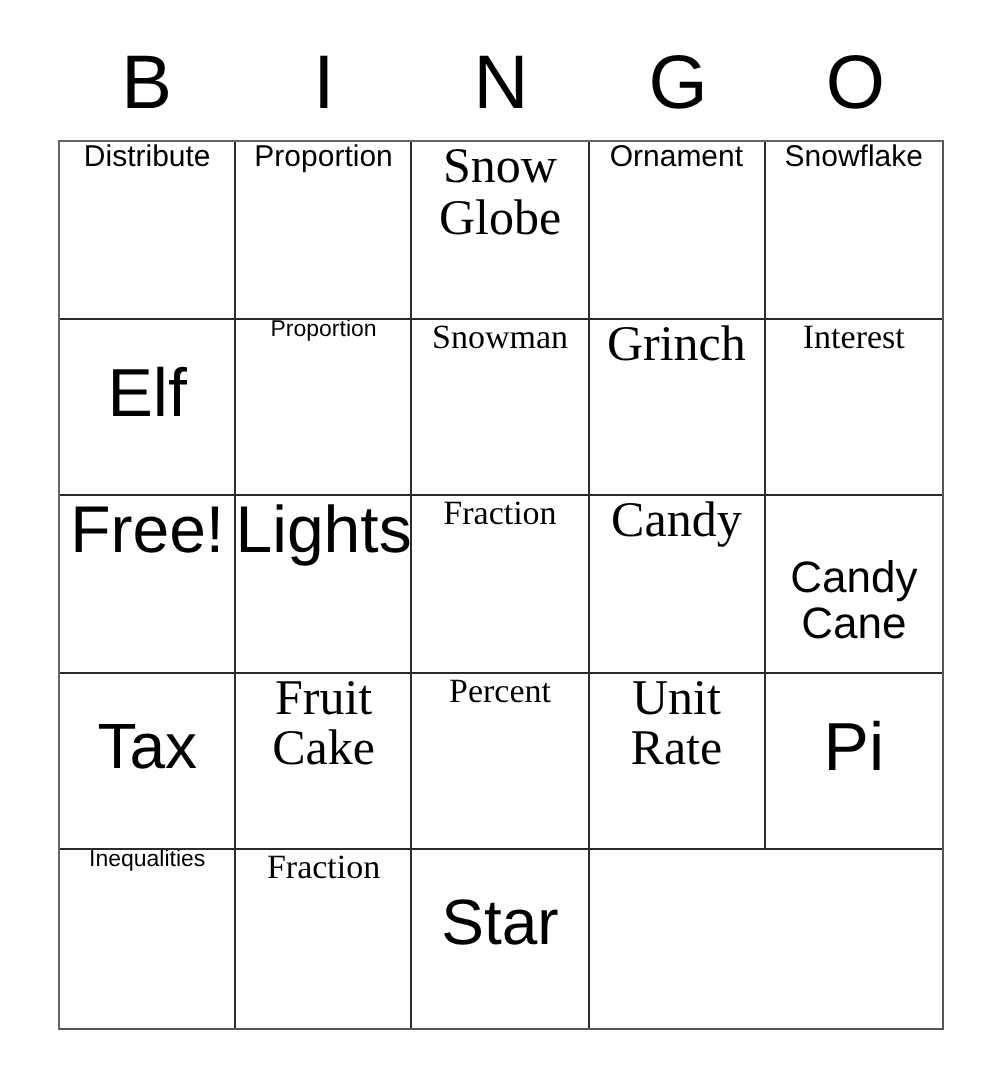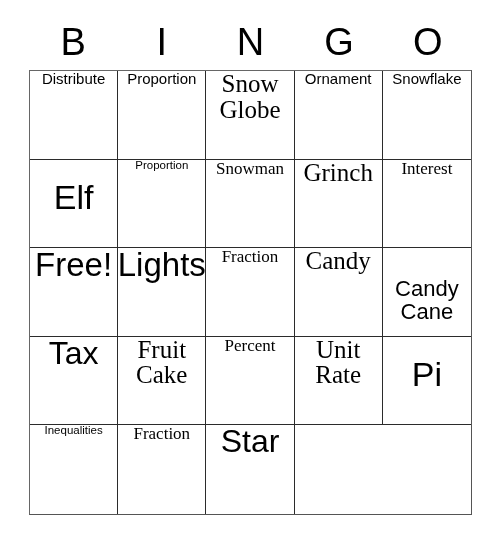--- a/index.html
+++ b/index.html
@@ -84,21 +84,21 @@
     color: #000000;
   }
 
   
   .fs-xs   { font-size: 11.5px; }
   .fs-sm   { font-size: 15px; }
   .fs-md   { font-size: 17px; font-family: Liberation Serif, serif; }
   .fs-lg   { font-size: 22px; margin-top: 30px; }
   .fs-xl   { font-size: 25px; font-family: Liberation Serif, serif; }
   .fs-2xl  { font-size: 33px; }
-  .fs-3xl  { font-size: 32px; }
+  .fs-3xl  { font-size: 32px; margin-top: 20px; }
   .fs-4xl  { font-size: 34px; margin-top: 20px; }
 </style>
 </head>
 <body>
 
 <div id="card">
 
   <div id="header-row">
     <div class="header-cell">B</div>
     <div class="header-cell">I</div>

